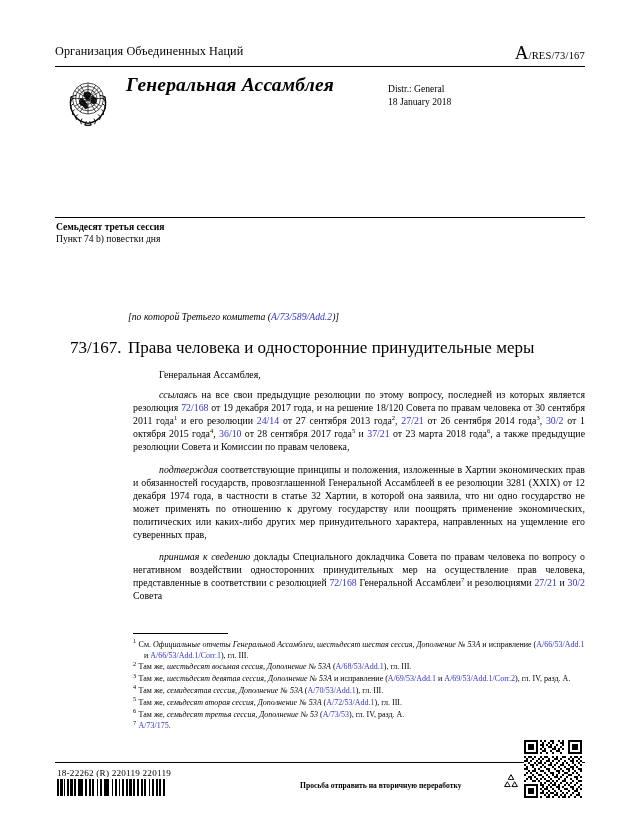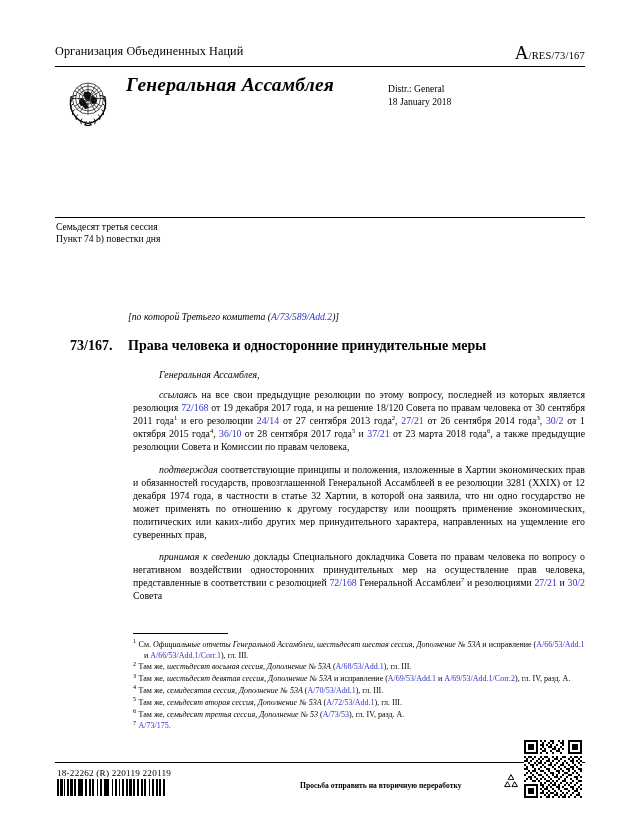--- a/index.html
+++ b/index.html
@@ -98,21 +98,21 @@
   }
 
   
   .session {
     position: absolute;
     left: 56px;
     top: 221px;
     font-size: 9.6px;
     line-height: 12.4px;
   }
-  .session .sess-line { font-weight: normal; white-space: nowrap; }
+  .session .sess-line { font-weight: bold; white-space: nowrap; }
   .session .item-line { white-space: nowrap; }
 
   
   .res-heading {
     position: absolute;
     left: 128px;
     top: 268px;
     font-size: 13.4px;
     font-weight: bold;
     line-height: 16.5px;
@@ -127,22 +127,22 @@
     font-style: italic;
     white-space: nowrap;
   }
   .report-ref .lnk { font-style: italic; }
 
   .res-num-title {
     position: absolute;
     left: 70px;
     top: 338px;
     width: 515px;
-    font-size: 14px;
-    font-weight: bold;
+    font-size: 17px;
+    font-weight: normal;
   }
   .res-num-title .num {
     display: inline-block;
     width: 58px;
   }
 
   
   .body-text {
     position: absolute;
     left: 133px;
@@ -151,21 +151,20 @@
     font-size: 9.85px;
     line-height: 13.1px;
     text-align: justify;
   }
   .body-text p {
     margin: 0 0 9px 0;
     text-indent: 26px;
   }
   .body-text p.salut {
     text-indent: 26px;
-    font-style: italic;
     margin-bottom: 7px;
   }
   .lead { font-style: italic; }
   .lnk { color: #3333cc; }
   sup {
     font-size: 6.6px;
     vertical-align: super;
     line-height: 0;
   }
 

